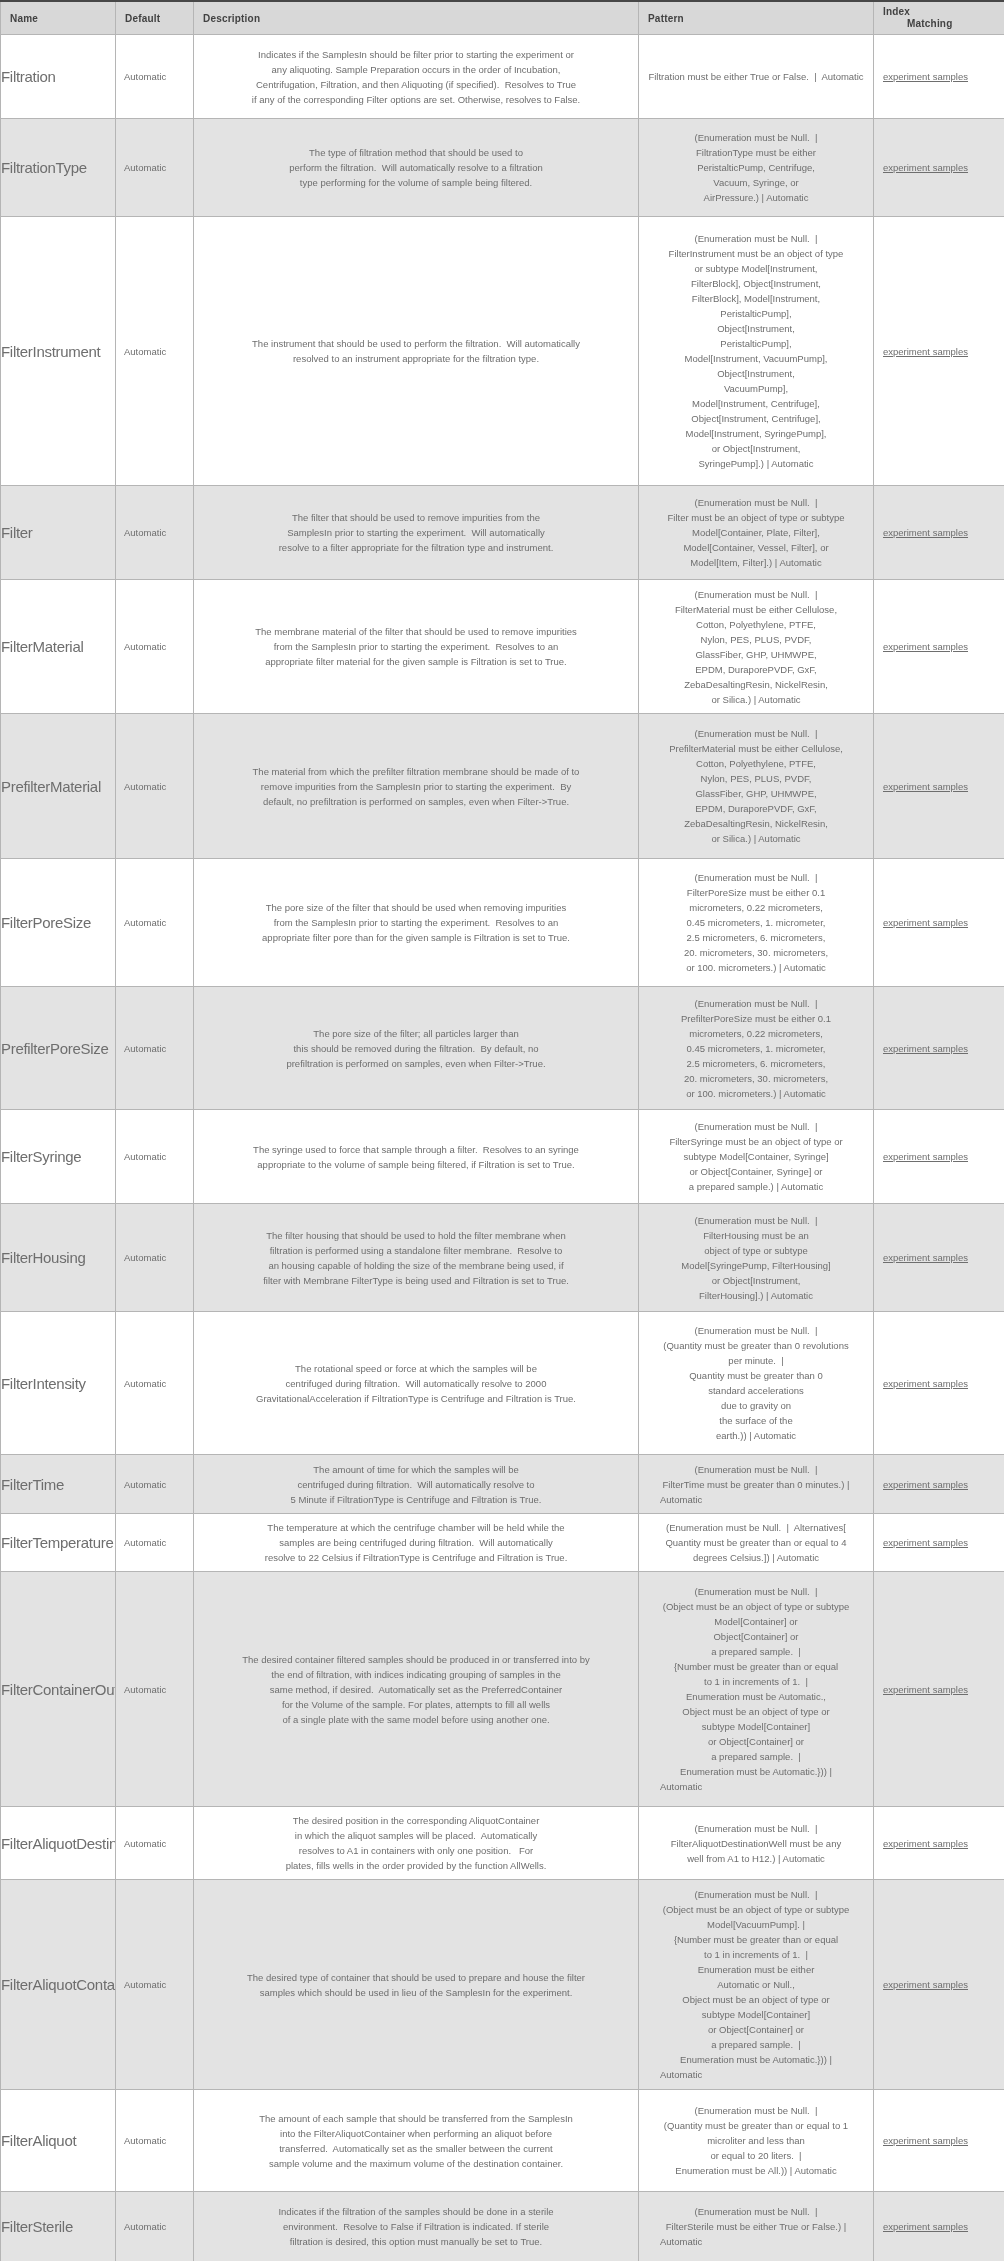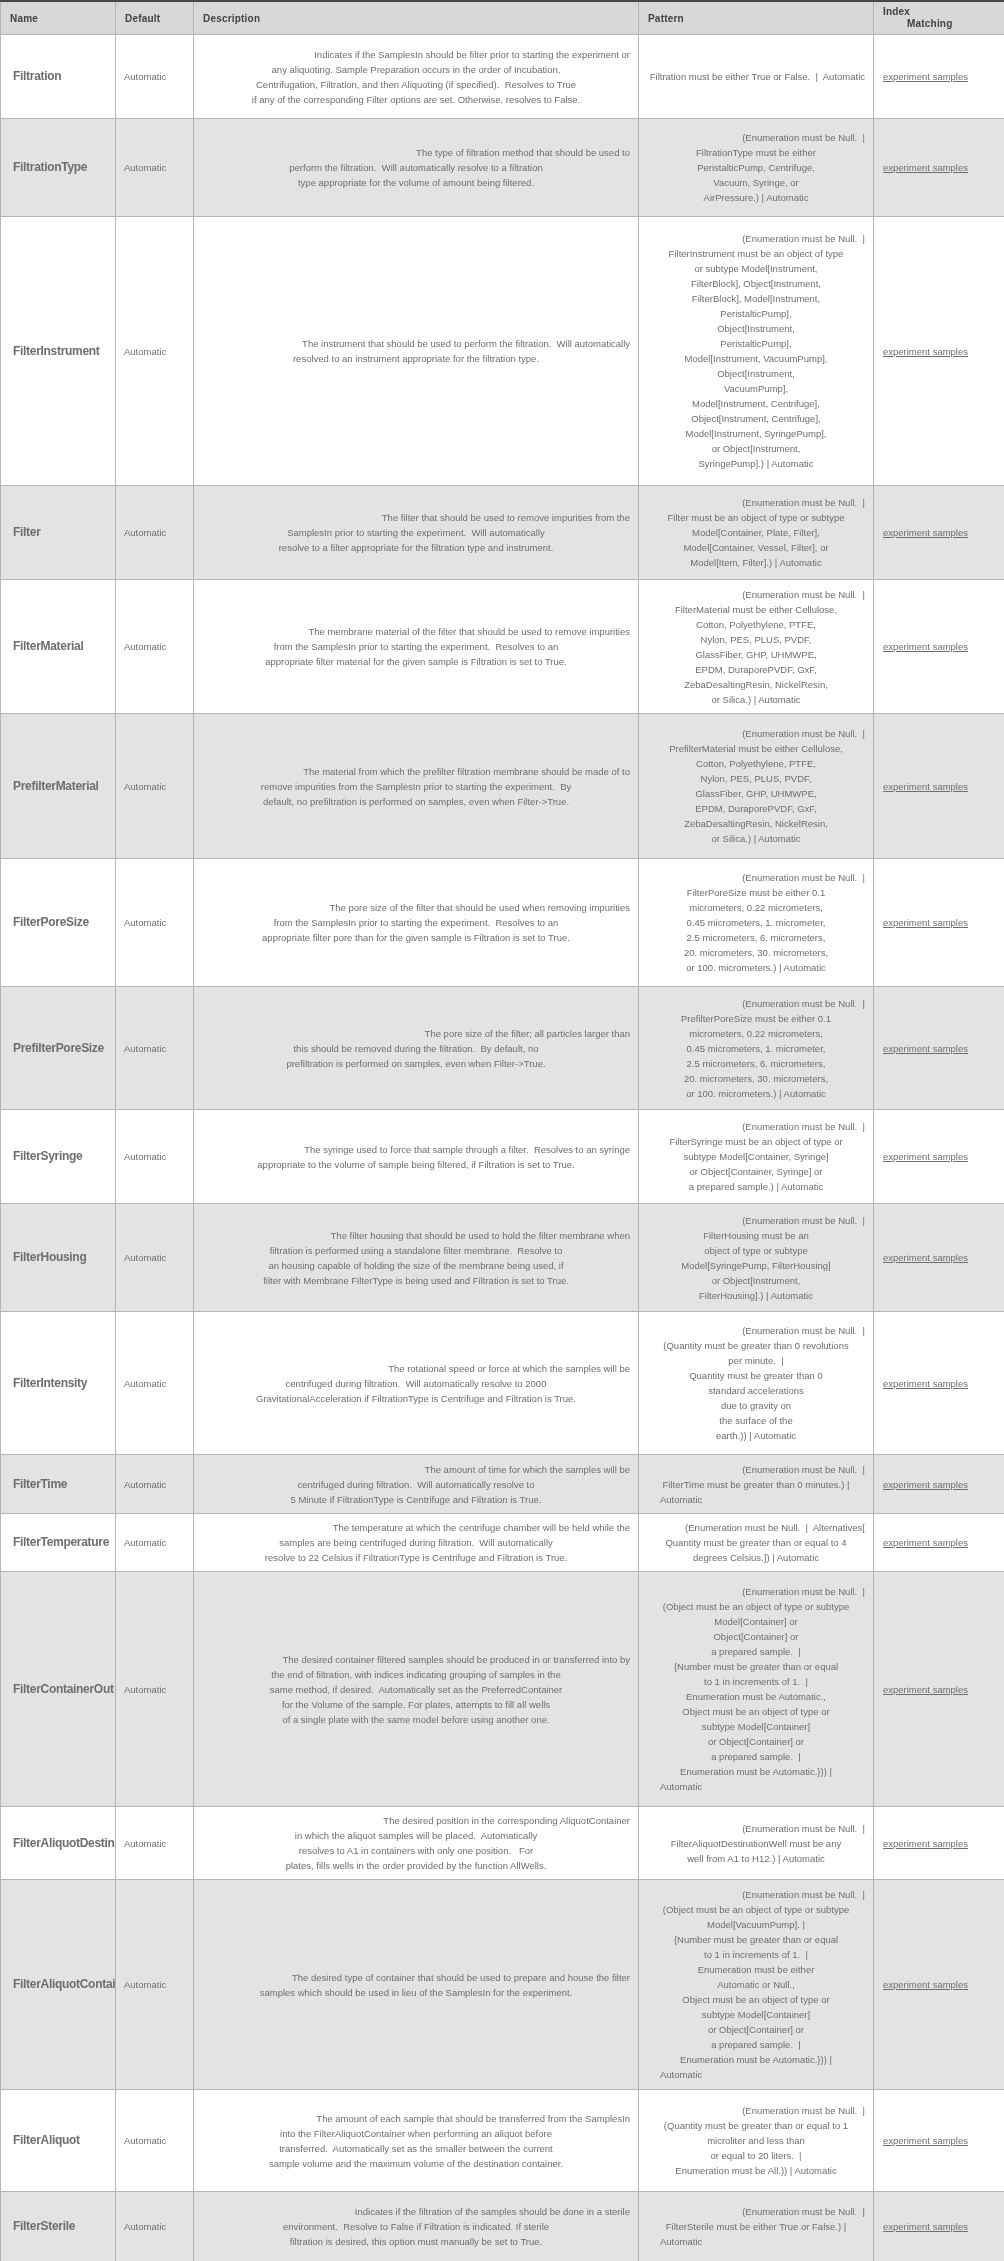--- a/index.html
+++ b/index.html
@@ -17,26 +17,26 @@
   thead tr{height:17px;padding-left:29px;}
   th{
     background:var(--header-bg);color:var(--header-text);
     font-size:10px;font-weight:bold;text-align:left;
     padding:4px 4px 4px 9px;letter-spacing:0.2px;
   }
   th .ih1{line-height:12px;}
   th .ih2{line-height:12px;padding-left:24px;}
   td{color:var(--text);font-size:9.5px;line-height:15px;background:var(--row-bg);}
   tr.shaded td{background:var(--shaded-row-bg);}
-  td.name-cell{font-size:12px;letter-spacing:-0.3px;padding:4px 2px 4px 12px;white-space:nowrap;font-weight:bold;}
+  td.name-cell{font-size:15px;letter-spacing:-0.3px;padding:4px 2px 4px 0;white-space:nowrap;}
   td.default-cell{padding:4px 2px 4px 8px;white-space:nowrap;}
   td.desc-cell,td.pattern-cell{padding:5px 8px;}
   td.index-cell{padding:4px 2px 4px 9px;white-space:nowrap;text-decoration:underline;}
   .ln{white-space:pre;line-height:15px;}
-  .ln.first{text-align:right;}
+  .ln.first{text-align:center;}
   .ln.cont{text-align:center;}
   .ln.tail{text-align:left;padding-left:13px;}
 </style>
 </head>
 <body>
 
 <div>
   <table class="options-table">
     <colgroup>
       <col style="width:115px">
@@ -71,21 +71,21 @@
             <div class="ln first">Filtration must be either True or False.  |  Automatic</div>
           </td>
           <td class="index-cell">experiment samples</td>
         </tr>
         <tr class="shaded" style="height: 98px;">
           <td class="name-cell">FiltrationType</td>
           <td class="default-cell">Automatic</td>
           <td class="desc-cell">
             <div class="ln first">The type of filtration method that should be used to</div>
             <div class="ln cont">perform the filtration.  Will automatically resolve to a filtration</div>
-            <div class="ln cont">type appropriate for the volume of amount being filtered.</div>
+            <div class="ln cont">type performing for the volume of sample being filtered.</div>
           </td>
           <td class="pattern-cell">
             <div class="ln first">(Enumeration must be Null.  |</div>
             <div class="ln cont">FiltrationType must be either</div>
             <div class="ln cont">PeristalticPump, Centrifuge,</div>
             <div class="ln cont">Vacuum, Syringe, or</div>
             <div class="ln cont">AirPressure.) | Automatic</div>
           </td>
           <td class="index-cell">experiment samples</td>
         </tr>

